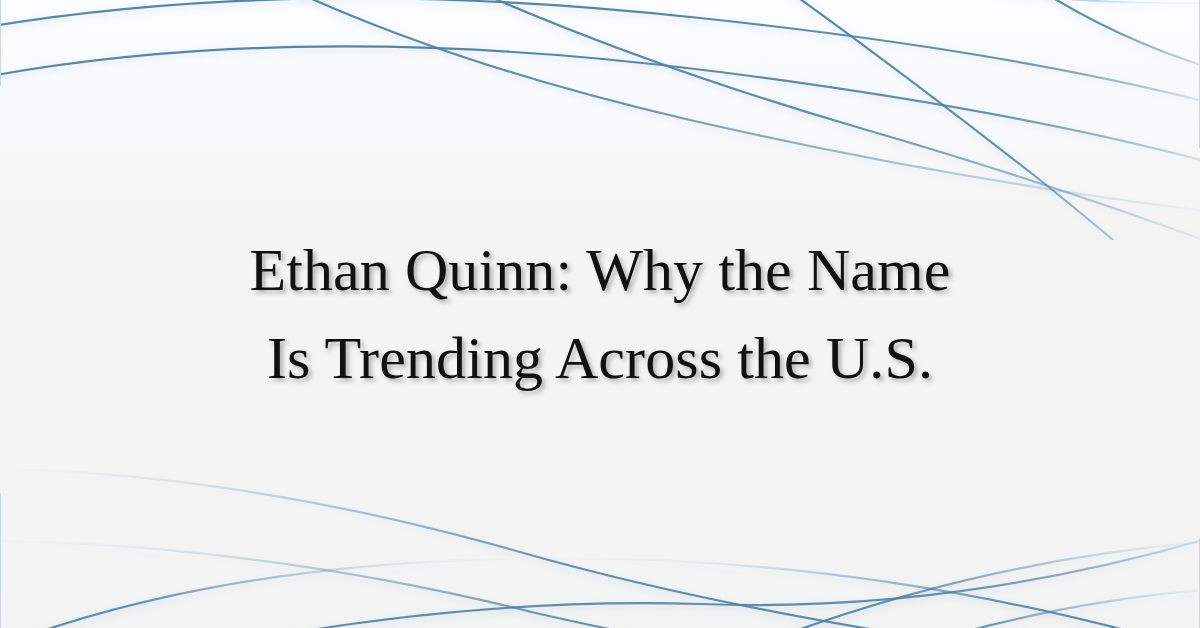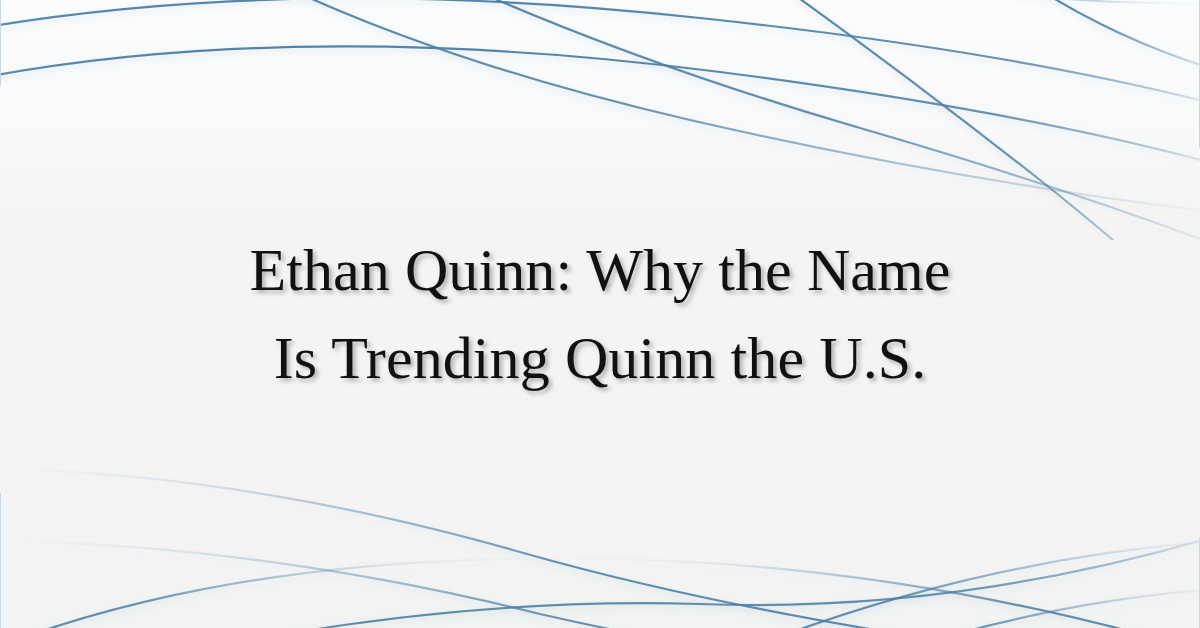--- a/index.html
+++ b/index.html
@@ -133,17 +133,17 @@
   </svg>
 
   <div class="edge-rule" id="edge-left-top"></div>
   <div class="edge-rule" id="edge-right-top"></div>
   <div class="edge-rule" id="edge-left-bottom"></div>
   <div class="edge-rule" id="edge-right-bottom"></div>
 
   <div id="headline-block">
     <h1 id="headline">
       <span>Ethan Quinn: Why the Name</span><br>
-      <span>Is Trending Quinn the U.S.</span>
+      <span>Is Trending Across the U.S.</span>
     </h1>
   </div>
 
 </div>
 
 </body></html>

